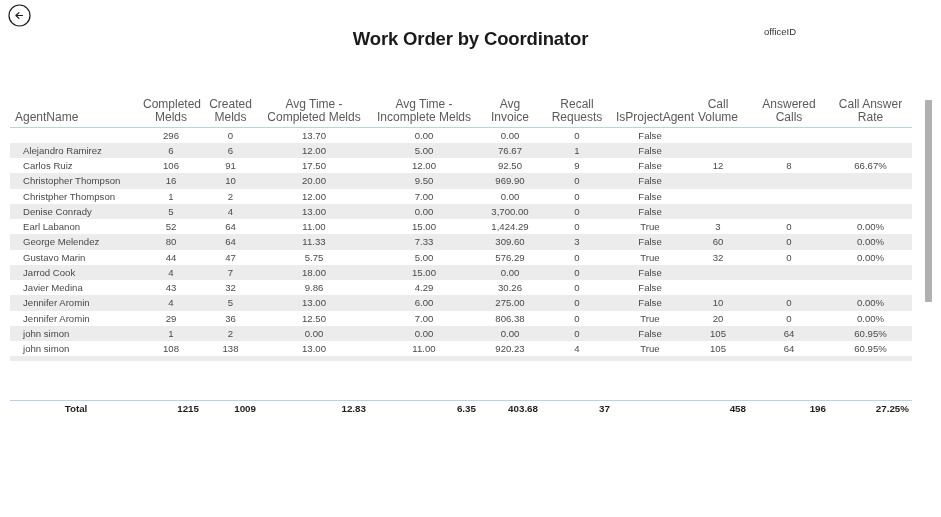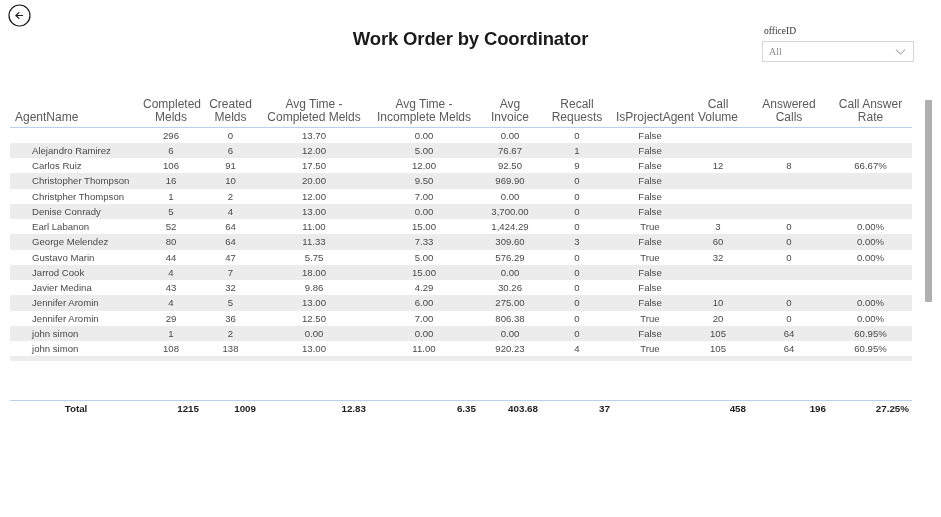--- a/index.html
+++ b/index.html
@@ -42,21 +42,20 @@
     color: #1a1a1a;
     letter-spacing: -0.15px;
   }
 
   
   #slicer {
     position: absolute;
     left: 762px;
     top: 26px;
     width: 152px;
-    font-family: Liberation Serif, serif;
   }
   #slicer-label {
     font-size: 9.5px;
     color: #333333;
     margin-bottom: 5px;
     padding-left: 2px;
   }
   #slicer-control {
     position: relative;
     height: 21px;
@@ -106,21 +105,21 @@
 
   tbody td {
     font-size: 9.6px;
     color: #4a4a4a;
     height: 15.25px;
     padding: 0 3px;
     text-align: center;
     white-space: nowrap;
     overflow: hidden;
   }
-  tbody td.left { text-align: left; padding-left: 22px; }
+  tbody td.left { text-align: left; padding-left: 13px; }
   tbody tr.alt td { background: #ececec; }
 
   tbody tr.clipped td {
     height: 5px;
     overflow: hidden;
     color: #4a4a4a;
     line-height: 15px;
     padding-top: 0;
   }
 
@@ -172,28 +171,20 @@
     <svg width="25" height="25" viewBox="0 0 25 25">
       <circle cx="12.5" cy="12.5" r="10.5" fill="none" stroke="#1a1a1a" stroke-width="1.2"></circle>
       <path d="M15.5 12.5 H9.2 M11.9 9.6 L8.9 12.5 L11.9 15.4" fill="none" stroke="#1a1a1a" stroke-width="1.2" stroke-linecap="round" stroke-linejoin="round"></path>
     </svg>
   </div>
 
   <div id="page-title">Work Order by Coordinator</div>
 
   <div id="slicer">
     <div id="slicer-label">officeID</div>
-    <div id="slicer-control">
-      <span id="slicer-value">All</span>
-      <span id="slicer-chevron">
-        <svg width="11" height="7" viewBox="0 0 11 7">
-          <path d="M0.8 1 L5.5 5.6 L10.2 1" fill="none" stroke="#8a8a8a" stroke-width="1"></path>
-        </svg>
-      </span>
-    </div>
   </div>
 
   <div id="table-wrap">
     <table>
       <colgroup>
         <col style="width:130px">
           <col style="width:62px">
           <col style="width:57px">
         <col style="width:110px">
           <col style="width:110px">

